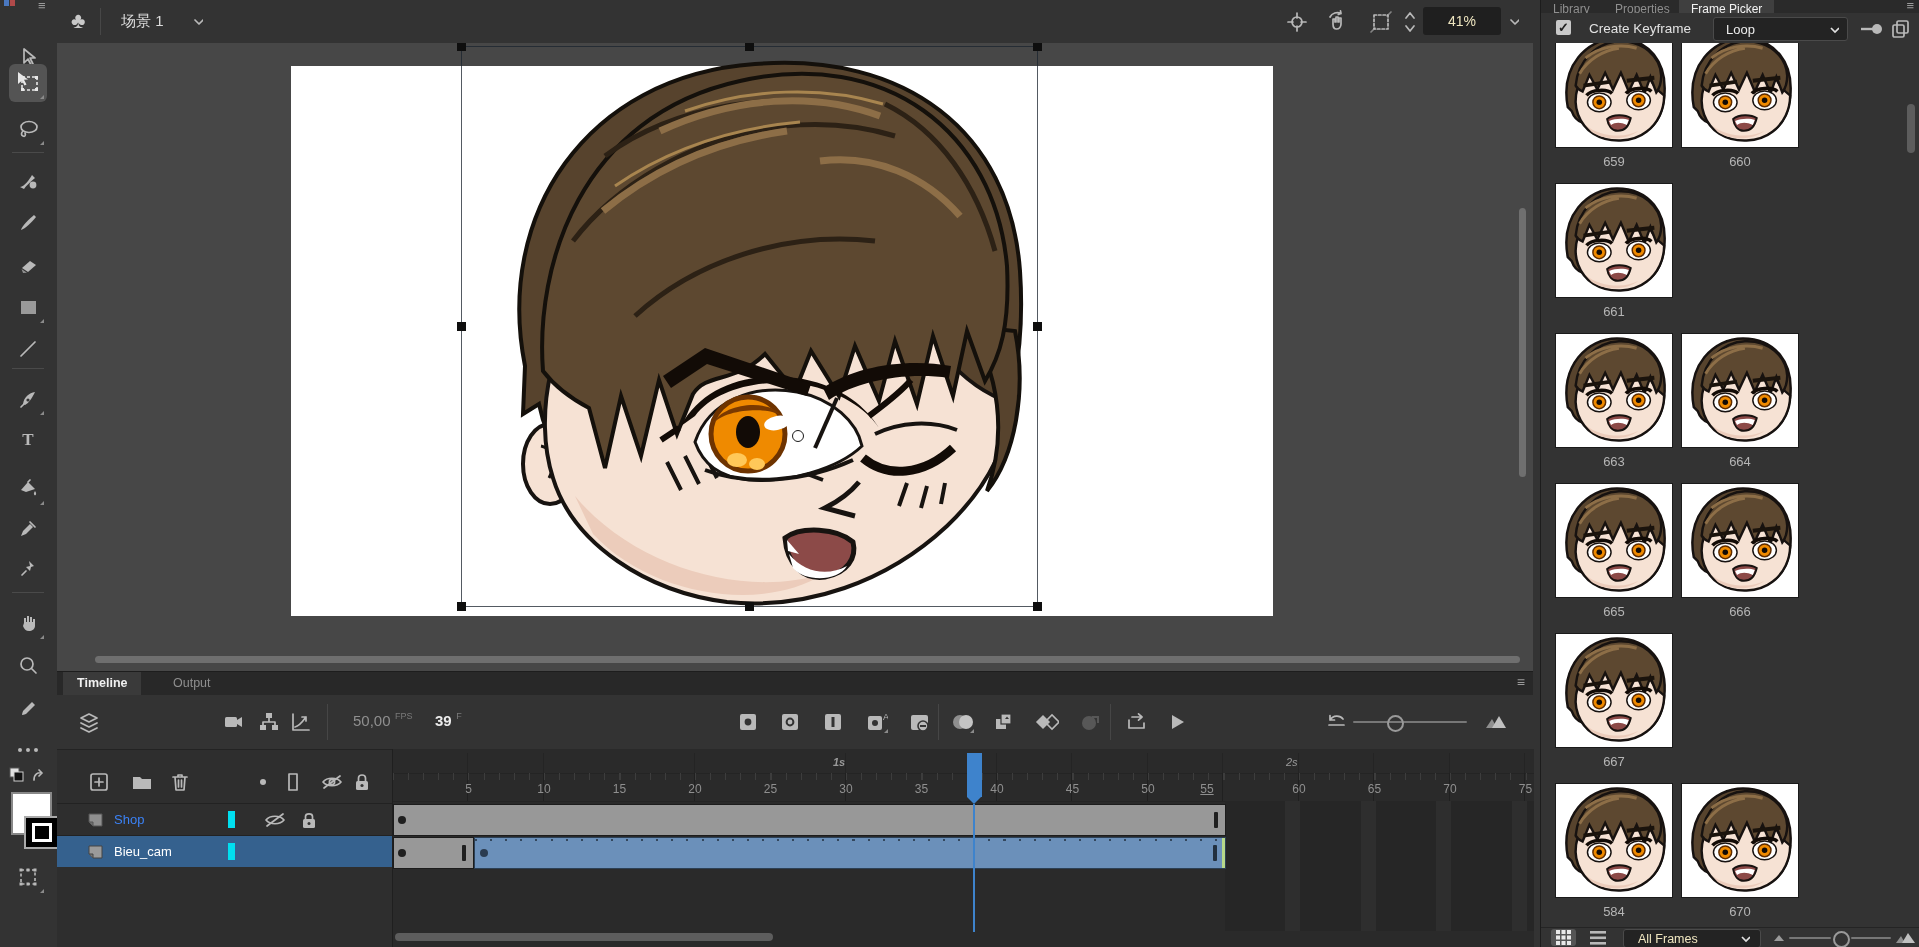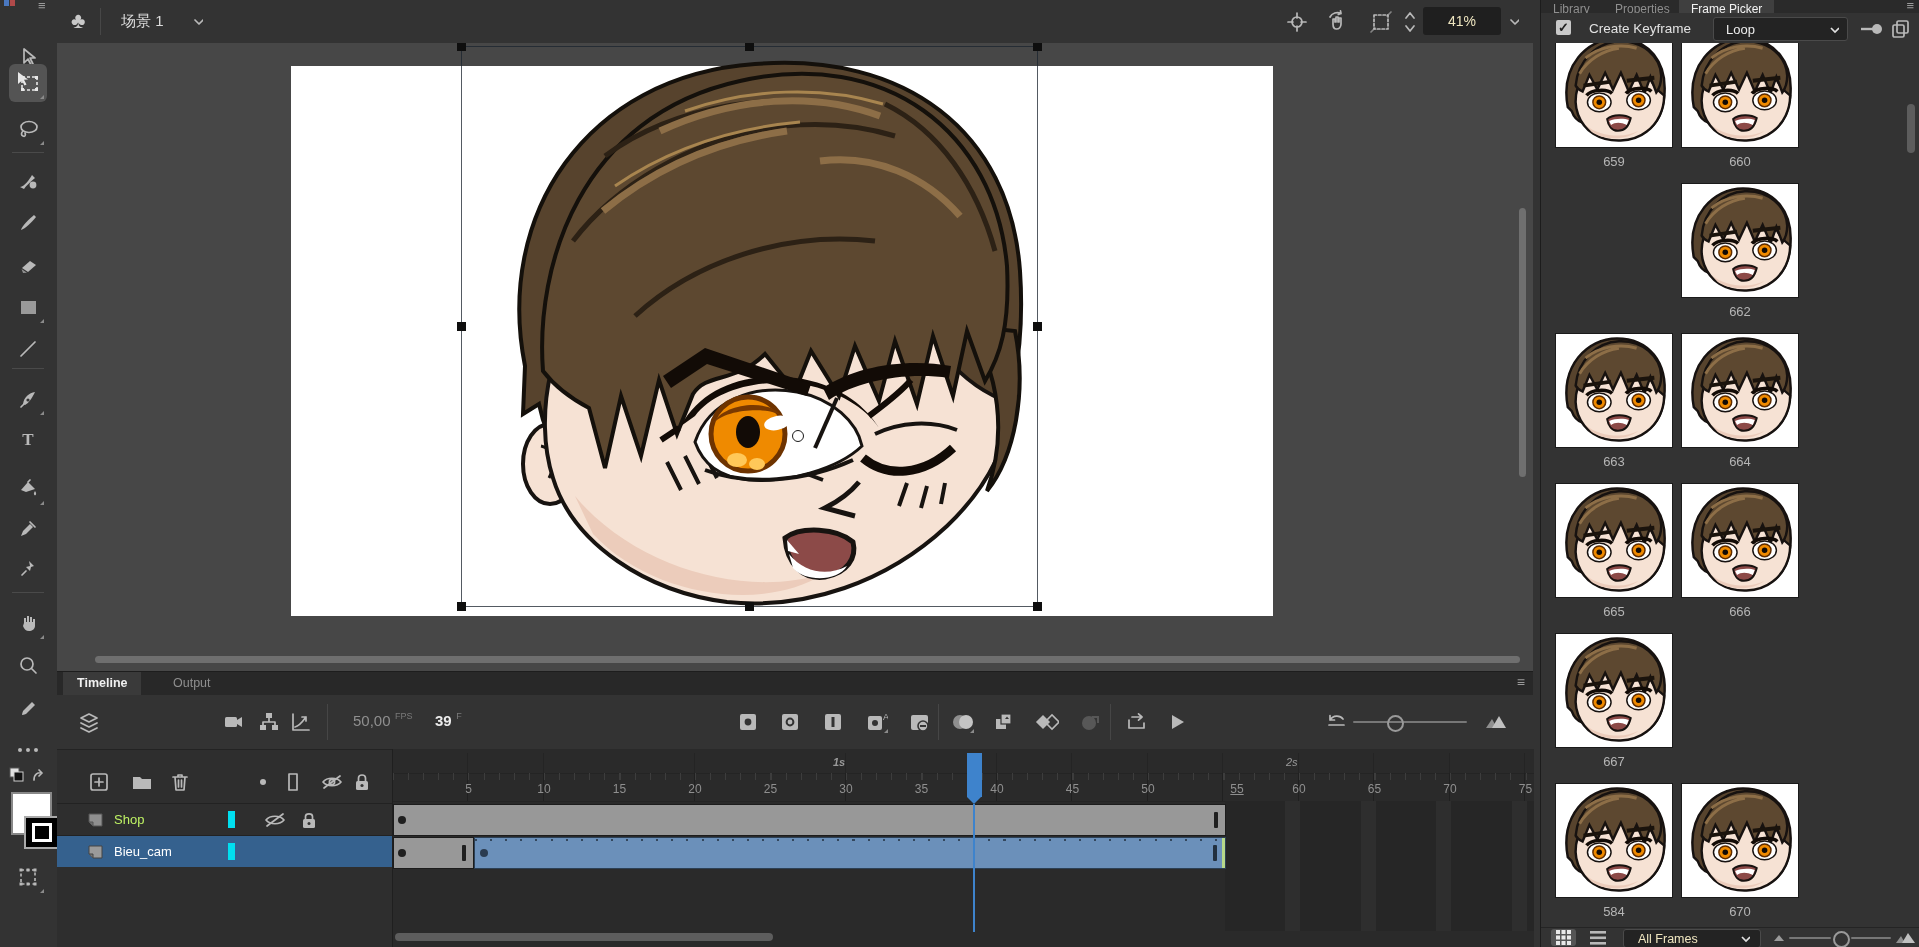--- a/index.html
+++ b/index.html
@@ -36,21 +36,21 @@
   .tbtn{position:absolute;top:13px;width:28px;height:28px;display:flex;align-items:center;justify-content:center;}
   .tsep{position:absolute;top:9px;width:1px;height:36px;background:#464646;}
   .fpsnum{font-size:15px;color:#8f8f8f;}
   .fpsunit{font-size:9px;color:#7a7a7a;vertical-align:7px;}
   .framenum{font-size:15px;color:#ececec;font-weight:bold;}
   
   #layercol{left:0;top:77px;width:335px;height:199px;}
   .lbtn{position:absolute;top:20px;width:26px;height:26px;display:flex;align-items:center;justify-content:center;}
   .lrow{position:absolute;left:0;width:335px;height:31px;display:flex;align-items:center;background:#2e2e2e;}
   .lrow.sel{background:#35618e;}
-  .lname{font-size:13px;color:#bef264;margin-left:10px;width:110px;}
+  .lname{font-size:13px;color:#3b82f6;margin-left:10px;width:110px;}
   .lswatch{width:7px;height:17px;background:#00dff0;margin-left:4px;}
   
   #frames{left:335px;top:77px;width:1141px;height:199px;background:#2a2a2a;border-left:1px solid #1f1f1f;overflow:hidden;}
   #sec-row{position:absolute;left:0;top:4px;width:100%;height:20px;border-bottom:1px solid #242424;
     background:repeating-linear-gradient(90deg,transparent 0 74.5px,#242424 74.5px 75.5px);}
   .secmark{position:absolute;top:3px;font-size:11px;color:#9a9a9a;font-style:italic;}
   #num-row{position:absolute;left:0;top:24px;width:100%;height:28px;border-bottom:1px solid #242424;
     background:repeating-linear-gradient(90deg,transparent 0 74.5px,#202020 74.5px 75.5px);}
   #num-row .ticks{position:absolute;left:0;top:0;width:100%;height:7px;
     background:repeating-linear-gradient(90deg,#3d3d3d 0 1px,transparent 1px 15.1px);}
@@ -574,21 +574,21 @@
             <span class="ruler-num" style="left: 63.5px;">5</span>
             <span class="ruler-num" style="left: 139px;">10</span>
             <span class="ruler-num" style="left: 214.5px;">15</span>
             <span class="ruler-num" style="left: 290px;">20</span>
             <span class="ruler-num" style="left: 365.5px;">25</span>
             <span class="ruler-num" style="left: 441px;">30</span>
             <span class="ruler-num" style="left: 516.5px;">35</span>
             <span class="ruler-num" style="left: 592px;">40</span>
             <span class="ruler-num" style="left: 667.5px;">45</span>
             <span class="ruler-num" style="left: 743px;">50</span>
-            <span class="ruler-num" style="left: 832px; text-decoration: underline;">55</span>
+            <span class="ruler-num" style="left: 802px; text-decoration: underline;">55</span>
             <span class="ruler-num" style="left: 894px;">60</span>
             <span class="ruler-num" style="left: 969.5px;">65</span>
             <span class="ruler-num" style="left: 1045px;">70</span>
             <span class="ruler-num" style="left: 1120.5px;">75</span>
           </div>
       </div>
       <div style="position:absolute;left:0;top:4px;width:100%;height:20px">
           <span class="secmark" style="left: 439.9px; font-weight: bold;">1s</span>
           <span class="secmark" style="left: 892.9px;">2s</span>
         </div>
@@ -654,27 +654,27 @@
     <div class="lbl">659</div>
   </div>
         <div class="thumb" style="left: 140px; top: -10px;">
     <div class="img">
       <svg width="118" height="115" viewBox="0 2 120 116">
               <use href="#thumbface"></use>
             </svg>
     </div>
     <div class="lbl">660</div>
   </div>
-        <div class="thumb" style="left: 140px; top: 140px;">
-    <div class="img">
-      <svg width="118" height="115" viewBox="0 2 120 116">
-              <use href="#thumbface"></use>
-            </svg>
-    </div>
-    <div class="lbl">662</div>
+        <div class="thumb" style="left: 14px; top: 140px;">
+    <div class="img">
+      <svg width="118" height="115" viewBox="0 2 120 116">
+              <use href="#thumbface"></use>
+            </svg>
+    </div>
+    <div class="lbl">661</div>
   </div>
         <div class="thumb" style="left: 14px; top: 290px;">
     <div class="img">
       <svg width="118" height="115" viewBox="0 2 120 116">
               <use href="#thumbface"></use>
             </svg>
     </div>
     <div class="lbl">663</div>
   </div>
         <div class="thumb" style="left: 140px; top: 290px;">

